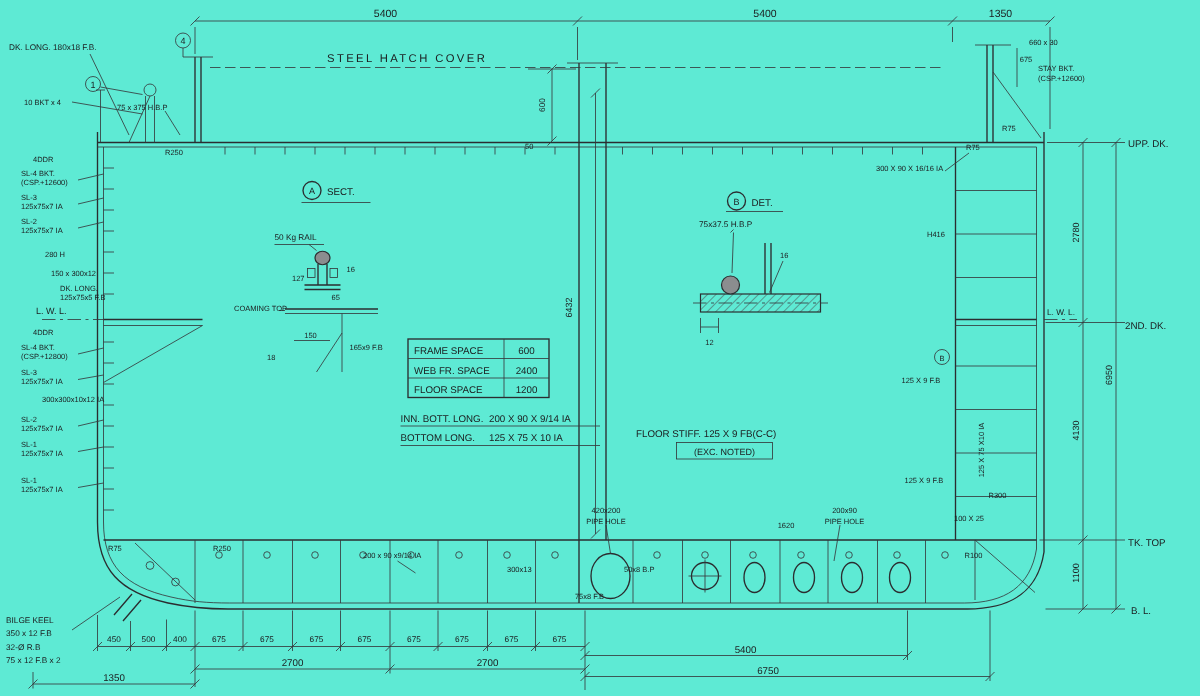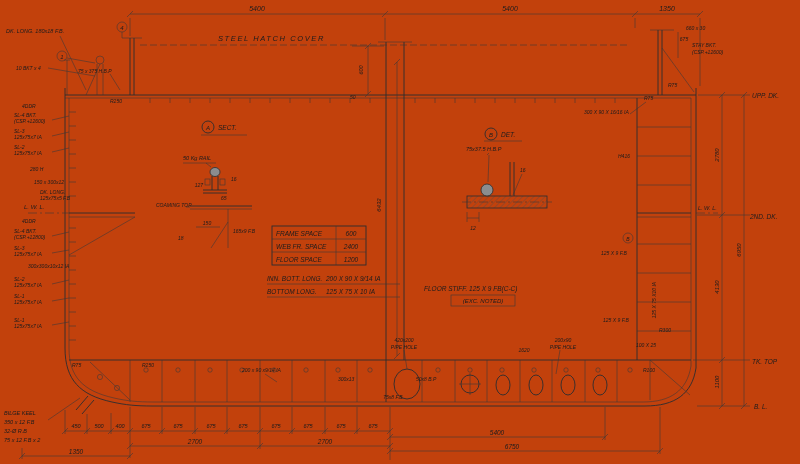--- a/index.html
+++ b/index.html
@@ -1,17 +1,17 @@
 <!DOCTYPE html>
 <html><head>
 <meta charset="utf-8">
 <style>
   html,body{margin:0;padding:0;background:#e8e8e4;}
-  .stage{width:800px;height:464px;background:#c2410c;position:relative;overflow:hidden;
-         font-family:"Liberation Sans", sans-serif;font-style:italic;}
+  .stage{width:800px;height:464px;background:#5eead4;position:relative;overflow:hidden;
+         font-family:"Liberation Sans", sans-serif;}
   svg{display:block;}
   .ln{stroke:#2b2d30;stroke-width:.9;fill:none;}
   .thin{stroke:#35373a;stroke-width:.55;fill:none;}
   .dash{stroke-dasharray:7 3;}
   .dashdot{stroke-dasharray:9 3 2 3;}
   text{fill:#1b1c1e;font-family:"Liberation Sans", sans-serif;}
   .t5{font-size:5px;} .t55{font-size:5.5px;} .t6{font-size:6px;}
   .t65{font-size:6.5px;} .t7{font-size:7px;}
   .mid{text-anchor:middle;} .end{text-anchor:end;}
   .ls{letter-spacing:1.6px;font-size:7.5px;}

